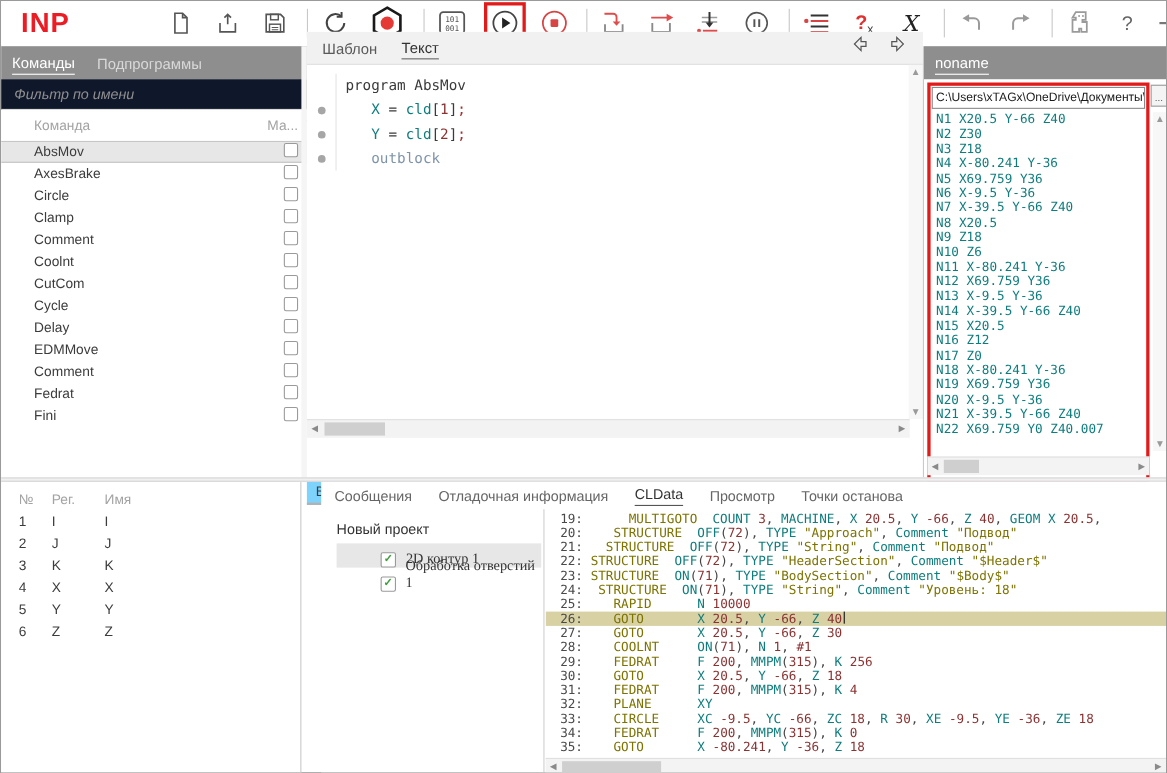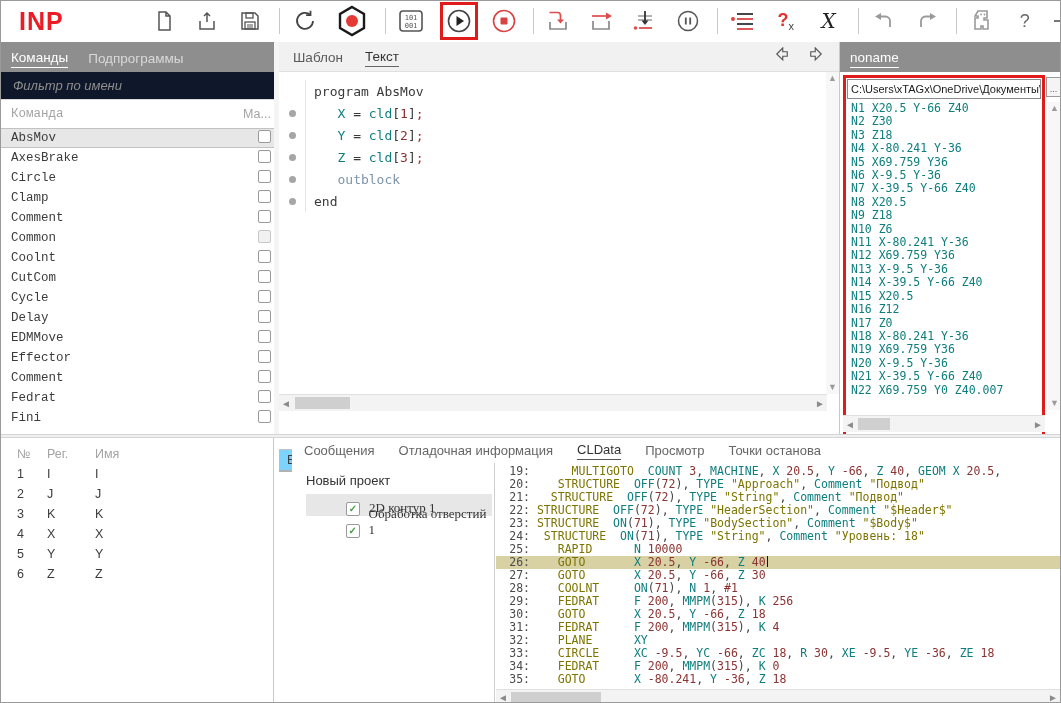--- a/index.html
+++ b/index.html
@@ -30,21 +30,21 @@
   .lighthead .ptab { color:#5a5a5a; font-size:13.5px; padding-bottom:2px; }
   .lighthead .ptab.active { color:#333; border-bottom:1px solid #666; }
   .scroll-arrow { color:#9a9a9a; font-size:9px; text-align:center; line-height:13px; height:13px; width:100%; }
 
   
   .left-panel { position:absolute; top:41px; left:0; width:328px; height:392px; border-right:1px solid #c9c9c9; background:#fff; }
   .filter-bar { height:28px; background:#0f172a; border-bottom:1px solid #dcdcdc; display:flex; align-items:center; padding:0 10px 0 12px; }
   .filter-text { font-style:italic; color:#8f8f8f; font-size:13px; flex:1; }
   .filter-check { color:#53a153; font-size:13px; font-weight:bold; }
   .list-header { height:28px; display:flex; align-items:center; color:#a3a3a3; font-size:12.5px; }
-  .col-name { flex:1; padding-left:10px;font-family:Liberation Mono, monospace; }
+  .col-name { flex:1; padding-left:30px; }
   .col-ma { width:40px; text-align:right; }
   .col-text { width:44px; text-align:center; }
   .col-sb { width:13px; }
   .cmd-list { position:absolute; top:86px; left:0; right:13px; height:300px; overflow:hidden; }
   .cmd-row { height:20px; display:flex; align-items:center; font-size:12.5px; color:#3c3c3c; }
   .cmd-row.selected { background:#e7e7e7; border-top:1px solid #c2c2c2; border-bottom:1px solid #c2c2c2; }
   .cb { width:13px; height:13px; border:1px solid #9a9a9a; border-radius:2px; background:#fff; display:inline-flex; align-items:center; justify-content:center; font-size:10px; font-weight:bold; color:#3f9e3f; line-height:1; }
   .cb.checked::after { content:"✓"; }
   .cb.disabled { background:#f1f1f1; border-color:#c6c6c6; color:#b0b0b0; }
   .vscroll { position:absolute; width:13px; background:#f4f4f4; }
@@ -53,21 +53,21 @@
 
   
   .registers { position:absolute; top:437px; left:0; width:273px; height:266px; border-right:1px solid #c9c9c9; background:#fff; padding-top:6px; }
   .reg-head { display:flex; color:#a3a3a3; font-size:12.5px; height:20px; align-items:center; }
   .reg-row { display:flex; font-size:12.5px; height:20px; align-items:center; color:#3c3c3c; }
   .rc-n { width:46px; padding-left:16px; }
   .rc-reg { width:48px; }
   .rc-name { flex:1; }
 
   
-  .center-panel { position:absolute; top:41px; left:278px; width:560px; height:476px; background:#fff; }
+  .center-panel { position:absolute; top:28px; left:278px; width:560px; height:476px; background:#fff; }
   .nav-arrows { margin-left:auto; display:flex; gap:16px; padding-right:14px; align-items:center; }
   .editor { position:absolute; top:30px; left:0; right:12px; height:322px; overflow:hidden; font-family:"DejaVu Sans Mono", monospace; font-size:13px; padding-top:8px; }
   .eline { height:22px; display:flex; align-items:center; white-space:pre; }
   .gutter { width:27px; flex:none; display:flex; align-items:center; justify-content:center; align-self:stretch; border-right:1px solid #e4e4e4; }
   .bullet { width:7px; height:7px; border-radius:50%; background:#a6a6a6; }
   .ecode { padding-left:8px; }
   .tk-p { color:#3a3a3a; }
   .tk-id { color:#0e7d7d; }
   .tk-n { color:#8b3232; }
   .tk-s { color:#a03030; }
@@ -302,25 +302,20 @@
           <span class="col-name">Clamp</span>
           <span class="col-ma"><span class="cb"></span></span>
           <span class="col-text"><span class="cb"></span></span>
         </div>
         <div class="cmd-row">
           <span class="col-name">Comment</span>
           <span class="col-ma"><span class="cb"></span></span>
           <span class="col-text"><span class="cb"></span></span>
         </div>
         <div class="cmd-row">
-          <span class="col-name">Common</span>
-          <span class="col-ma"><span class="cb disabled"></span></span>
-          <span class="col-text"><span class="cb checked disabled"></span></span>
-        </div>
-        <div class="cmd-row">
           <span class="col-name">Coolnt</span>
           <span class="col-ma"><span class="cb"></span></span>
           <span class="col-text"><span class="cb"></span></span>
         </div>
         <div class="cmd-row">
           <span class="col-name">CutCom</span>
           <span class="col-ma"><span class="cb"></span></span>
           <span class="col-text"><span class="cb"></span></span>
         </div>
         <div class="cmd-row">
@@ -328,25 +323,20 @@
           <span class="col-ma"><span class="cb"></span></span>
           <span class="col-text"><span class="cb"></span></span>
         </div>
         <div class="cmd-row">
           <span class="col-name">Delay</span>
           <span class="col-ma"><span class="cb"></span></span>
           <span class="col-text"><span class="cb"></span></span>
         </div>
         <div class="cmd-row">
           <span class="col-name">EDMMove</span>
-          <span class="col-ma"><span class="cb"></span></span>
-          <span class="col-text"><span class="cb"></span></span>
-        </div>
-        <div class="cmd-row">
-          <span class="col-name">Effector</span>
           <span class="col-ma"><span class="cb"></span></span>
           <span class="col-text"><span class="cb"></span></span>
         </div>
         <div class="cmd-row">
           <span class="col-name">Comment</span>
           <span class="col-ma"><span class="cb"></span></span>
           <span class="col-text"><span class="cb"></span></span>
         </div>
         <div class="cmd-row">
           <span class="col-name">Fedrat</span>
@@ -416,23 +406,21 @@
             </svg></span>
         <span><svg width="18" height="18" viewBox="0 0 24 24">
               <path d="M11 4 L19 12 L11 20 v-5 h-6 v-6 h6 z" fill="none" stroke="#555" stroke-width="1.5"></path>
             </svg></span>
       </span>
     </div>
     <div class="editor" id="editor-lines">
         <div class="eline"><span class="gutter"></span><span class="ecode"><span class="tk-p">program AbsMov</span></span></div>
         <div class="eline"><span class="gutter"><span class="bullet"></span></span><span class="ecode"><span class="tk-p">   </span><span class="tk-id">X</span><span class="tk-p"> = </span><span class="tk-id">cld</span><span class="tk-p">[</span><span class="tk-n">1</span><span class="tk-p">]</span><span class="tk-s">;</span></span></div>
         <div class="eline"><span class="gutter"><span class="bullet"></span></span><span class="ecode"><span class="tk-p">   </span><span class="tk-id">Y</span><span class="tk-p"> = </span><span class="tk-id">cld</span><span class="tk-p">[</span><span class="tk-n">2</span><span class="tk-p">]</span><span class="tk-s">;</span></span></div>
-        <div class="eline"><span class="gutter"><span class="bullet"></span></span><span class="ecode"><span class="tk-p">   </span><span class="tk-id">Z</span><span class="tk-p"> = </span><span class="tk-id">cld</span><span class="tk-p">[</span><span class="tk-n">3</span><span class="tk-p">]</span><span class="tk-s">;</span></span></div>
         <div class="eline"><span class="gutter"><span class="bullet"></span></span><span class="ecode"><span class="tk-p">   </span><span class="tk-o">outblock</span></span></div>
-        <div class="eline"><span class="gutter"><span class="bullet"></span></span><span class="ecode"><span class="tk-p">end</span></span></div>
       </div>
     <div class="vscroll ed-vscroll" style="background:#f7f7f7">
       <div class="scroll-arrow">▲</div>
       <div class="scroll-arrow" style="position:absolute;bottom:0">▼</div>
     </div>
     <div class="hscroll ed-hscroll">
       <span class="harrow" style="left:0">◄</span>
       <div class="hthumb" style="left:16px;width:55px"></div>
       <span class="harrow" style="right:0">►</span>
     </div>

